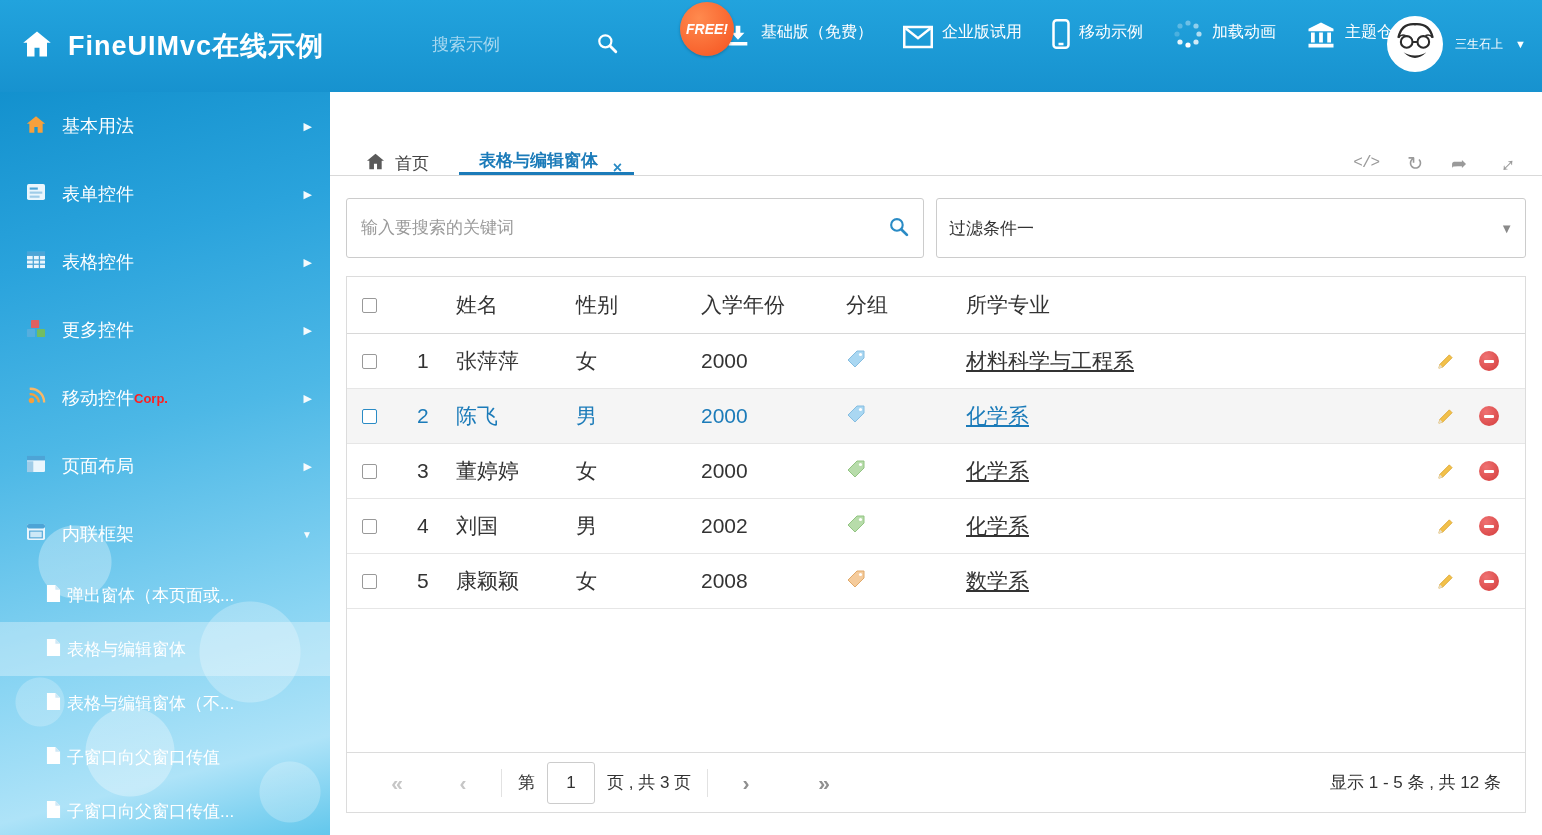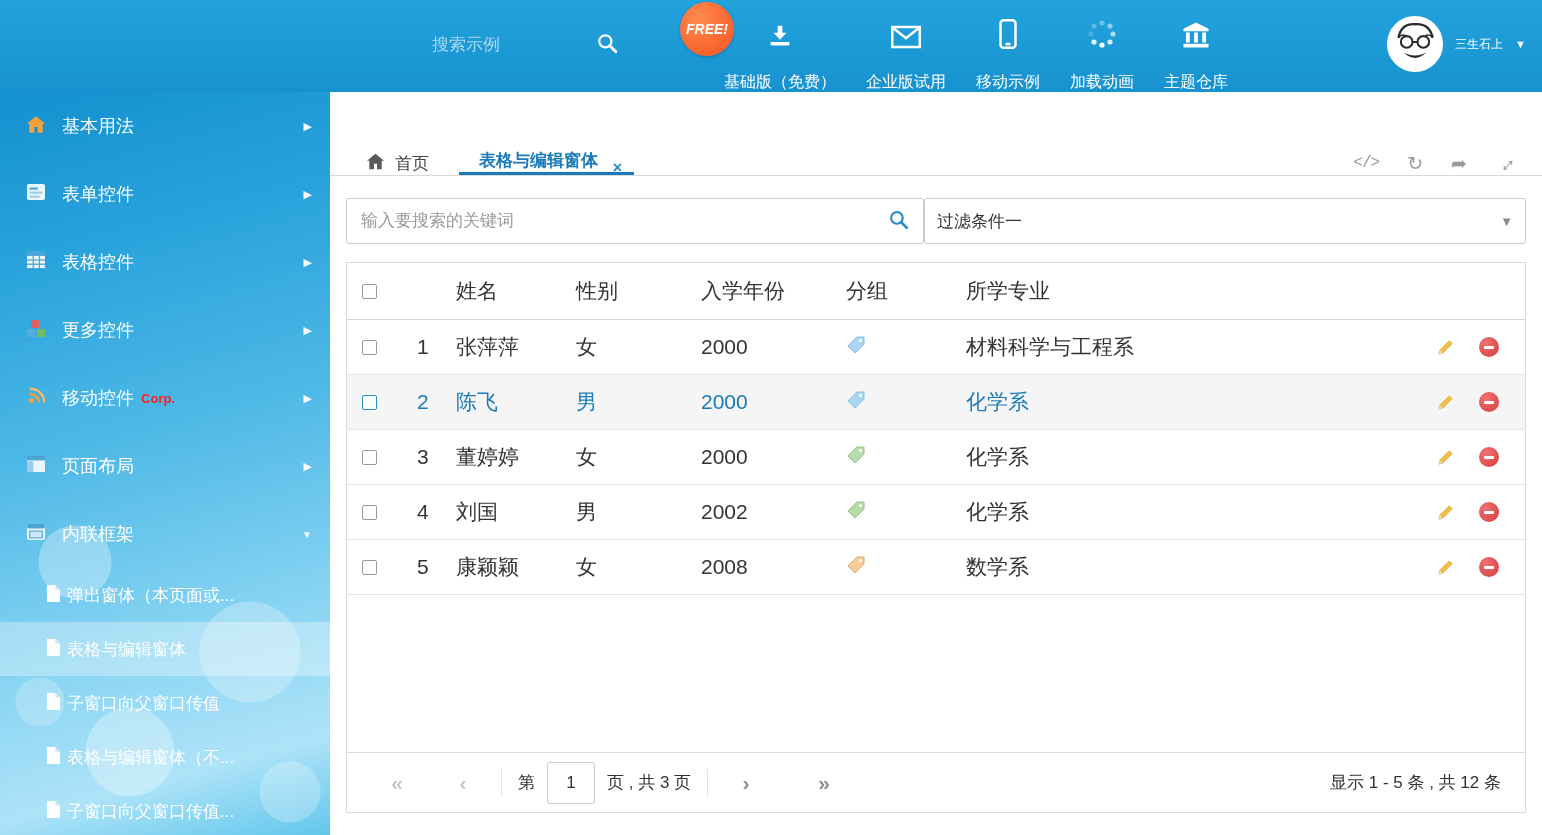--- a/index.html
+++ b/index.html
@@ -12,59 +12,59 @@
 .logo{position:absolute;left:22px;top:0;height:92px;display:flex;align-items:center;gap:16px;color:#fff}
 .logo .title{font-size:27px;font-weight:bold;letter-spacing:1px}
 .hsearch{position:absolute;left:432px;top:32px;display:flex;align-items:center;gap:14px}
 .hsearch input{background:transparent;border:none;outline:none;color:#e6f5fd;font-size:17px;width:150px}
 .hsearch input::placeholder{color:#a9d9f0}
 .free{position:absolute;left:680px;top:2px;width:54px;height:54px;border-radius:50%;
  background:radial-gradient(circle at 35% 30%,#ff8a4e,#f5521f);color:#fff;font-weight:bold;
  font-size:14px;font-style:italic;display:flex;align-items:center;justify-content:center;z-index:12;
  box-shadow:0 1px 3px rgba(0,0,0,.25)}
 .hnav{position:absolute;left:724px;top:15px;display:flex;align-items:flex-start}
-.nitem{display:flex;flex-direction:column;align-items:center;gap:23px;color:#fff;cursor:pointer;margin-right:30px}
+.nitem{display:flex;align-items:center;gap:9px;color:#fff;cursor:pointer;margin-right:30px}
 .nitem .nico{height:34px;display:flex;align-items:flex-end}
 .nitem .nlabel{font-size:16px;white-space:nowrap}
 .huser{position:absolute;right:16px;top:16px;display:flex;align-items:center;gap:12px;color:#fff;cursor:pointer}
 .avatar{width:56px;height:56px;border-radius:50%;background:#fff;display:flex;align-items:center;justify-content:center;overflow:hidden;border:2px solid #fff}
 .huser .uname{font-size:12px}
 .huser .ucaret{font-size:11px}
 
 
 .sidebar{position:absolute;top:92px;left:0;width:330px;height:743px;overflow:hidden;
  background:linear-gradient(165deg,#1391ce 0%,#2aa3dc 22%,#4db8e6 45%,#8ad5f3 72%,#aee3f8 88%,#62c7ec 100%)}
 .sidebar::before{content:"";position:absolute;inset:0;pointer-events:none;background:
  radial-gradient(circle at 75px 470px, rgba(255,255,255,.30) 0 36px, rgba(255,255,255,0) 37px),
  radial-gradient(circle at 250px 560px, rgba(255,255,255,.26) 0 50px, rgba(255,255,255,0) 51px),
  radial-gradient(circle at 130px 660px, rgba(255,255,255,.30) 0 44px, rgba(255,255,255,0) 45px),
  radial-gradient(circle at 40px 610px, rgba(255,255,255,.22) 0 24px, rgba(255,255,255,0) 25px),
  radial-gradient(circle at 290px 700px, rgba(255,255,255,.24) 0 30px, rgba(255,255,255,0) 31px)}
 .side-item{position:relative;height:68px;display:flex;align-items:center;padding:0 18px 0 26px;color:#fff;cursor:pointer}
 .side-item .slabel{font-size:18px;margin-left:16px}
 .side-item .chev{margin-left:auto;font-size:11px;opacity:.95}
-.corp{color:#ff1f1f;font-size:13px;margin-left:7px;font-weight:bold}
+.corp{color:#ff1f1f;font-size:13px;font-weight:bold}
 .sub-item{position:relative;height:54px;display:flex;align-items:center;padding-left:46px;color:#fff;cursor:pointer}
 .sub-item.active{background:rgba(255,255,255,.32)}
 .sub-item .sslabel{font-size:17px;margin-left:6px}
 
 
 .main{position:absolute;top:92px;left:330px;width:1212px;height:743px;background:#fff;display:flex;flex-direction:column}
 .tabbar{height:84px;border-bottom:1px solid #d9d9d9;display:flex;align-items:flex-end}
 .tab{display:flex;align-items:center;gap:10px;padding:0 20px;font-size:17px;color:#444;cursor:pointer}
 .tab.home{margin-left:16px}
 .tab.active{color:#1b7bb9;font-weight:bold;border-bottom:3px solid #1b7bb9;position:relative;padding-right:36px;margin-left:10px}
 .tab .close{position:absolute;top:10px;right:12px;color:#2a8bc5;font-size:16px;font-weight:bold;cursor:pointer}
 .tab-icons{margin-left:auto;display:flex;align-items:center;gap:28px;padding-right:26px;color:#9a9a9a}
 .ticon{font-size:19px;cursor:pointer}
 .ticon.code{font-family:"Liberation Mono","DejaVu Sans Mono",monospace;font-size:16px;letter-spacing:-1px}
 .ticon.expand{display:inline-block;transform:rotate(-45deg);font-size:21px}
 
 .content{flex:1;padding:22px 16px;display:flex;flex-direction:column;overflow:hidden}
-.filter-row{display:flex;height:46px;flex:0 0 auto}
+.filter-row{display:flex;gap:12px;height:60px;flex:0 0 auto}
 .f-search{flex:0 0 578px;border:1px solid #ccc;border-radius:3px;display:flex;align-items:center;padding:0 14px;background:#fff}
 .f-search input{flex:1;border:none;outline:none;font-size:17px;color:#333}
 .f-search input::placeholder{color:#9a9a9a}
 .f-select{flex:1;border:1px solid #ccc;border-radius:3px;display:flex;align-items:center;padding:0 12px;font-size:17px;color:#333;cursor:pointer;background:#fff}
 .f-select .caret{margin-left:auto;color:#8a8a8a;font-size:13px}
 
 .panel{margin-top:18px;flex:1;border:1px solid #dcdcdc;display:flex;flex-direction:column;overflow:hidden}
 .ptoolbar{display:flex;align-items:center;padding:13px 12px;border-bottom:1px solid #efefef;flex:0 0 auto}
 .btn{display:flex;align-items:center;gap:9px;height:44px;padding:0 17px;background:#fff;border:1px solid #d8d8d8;border-radius:3px;font-size:16px;color:#333;cursor:pointer}
 .btn.add{margin-left:auto}
@@ -81,36 +81,44 @@
 .c.num{width:38px;padding-left:12px;flex:0 0 38px}
 .c.name{width:118px;padding-left:13px;flex:0 0 118px}
 .c.gender{width:122px;padding-left:15px;flex:0 0 122px}
 .c.year{width:145px;padding-left:18px;flex:0 0 145px}
 .c.group{width:118px;padding-left:18px;flex:0 0 118px}
 .c.major{flex:1;padding-left:20px}
 .c.actions{width:116px;flex:0 0 116px;justify-content:flex-end;gap:24px;padding-right:26px}
 .cb{width:15px;height:15px;border:1px solid #999;border-radius:2px;background:#fff;cursor:pointer;flex:0 0 auto}
 .trow.selected{background:#f5f5f5;color:#1b7bb9}
 .trow.selected .cb{border-color:#2a8bc5}
-.mlink{color:inherit;cursor:pointer}
+.mlink{text-decoration:underline;color:inherit;cursor:pointer}
 .aicon{cursor:pointer;display:flex;align-items:center}
 
 .tspacer{flex:1}
 .pager{height:60px;border-top:1px solid #dcdcdc;display:flex;align-items:center;padding:0 24px 0 28px;font-size:17px;color:#333;flex:0 0 auto}
 .pg{width:44px;text-align:center;font-size:21px;color:#8f8f8f;cursor:pointer;font-weight:bold}
 .pg.dis{color:#c6c6c6;cursor:default}
 .pg-input{width:48px;height:42px;border:1px solid #ccc;border-radius:3px;text-align:center;font-size:17px;color:#333;margin:0 12px;outline:none}
 .pg-sep{width:1px;height:28px;background:#e2e2e2;margin:0 16px}
 .pg-txt{white-space:nowrap}
 .pg-sum{margin-left:auto;white-space:nowrap}
 </style>
 </head>
 <body>
 
 <div class="header">
+  <div class="logo">
+    <span>
+      <svg width="30" height="28" viewBox="0 0 24 22">
+          <path d="M12 1 1 10h3v11h6v-7h4v7h6V10h3z" fill="#fff"></path>
+        </svg>
+    </span>
+    <span class="title">FineUIMvc在线示例</span>
+  </div>
 
   <div class="hsearch">
     <input placeholder="搜索示例" style="">
     <span>
       <svg width="22" height="22" viewBox="0 0 20 20">
           <circle cx="8.5" cy="8.5" r="5.5" fill="none" stroke="#fff" stroke-width="2"></circle>
           <line x1="12.8" y1="12.8" x2="18" y2="18" stroke="#fff" stroke-width="2.6" stroke-linecap="round"></line>
         </svg>
     </span>
   </div>
@@ -285,28 +293,28 @@
           <path d="M1 1h9l5 5v13H1z" fill="#fff"></path>
           <path d="M10 1v5h5z" fill="#cfe8f6"></path>
         </svg></span>
     <span class="sslabel">表格与编辑窗体</span>
   </div>
   <div class="sub-item">
     <span><svg width="15" height="19" viewBox="0 0 16 20">
           <path d="M1 1h9l5 5v13H1z" fill="#fff"></path>
           <path d="M10 1v5h5z" fill="#cfe8f6"></path>
         </svg></span>
-    <span class="sslabel">子窗口向父窗口传值</span>
+    <span class="sslabel">表格与编辑窗体（不...</span>
   </div>
   <div class="sub-item">
     <span><svg width="15" height="19" viewBox="0 0 16 20">
           <path d="M1 1h9l5 5v13H1z" fill="#fff"></path>
           <path d="M10 1v5h5z" fill="#cfe8f6"></path>
         </svg></span>
-    <span class="sslabel">表格与编辑窗体（不...</span>
+    <span class="sslabel">子窗口向父窗口传值</span>
   </div>
   <div class="sub-item">
     <span><svg width="15" height="19" viewBox="0 0 16 20">
           <path d="M1 1h9l5 5v13H1z" fill="#fff"></path>
           <path d="M10 1v5h5z" fill="#cfe8f6"></path>
         </svg></span>
     <span class="sslabel">子窗口向父窗口传值...</span>
   </div>
 </div>
 

